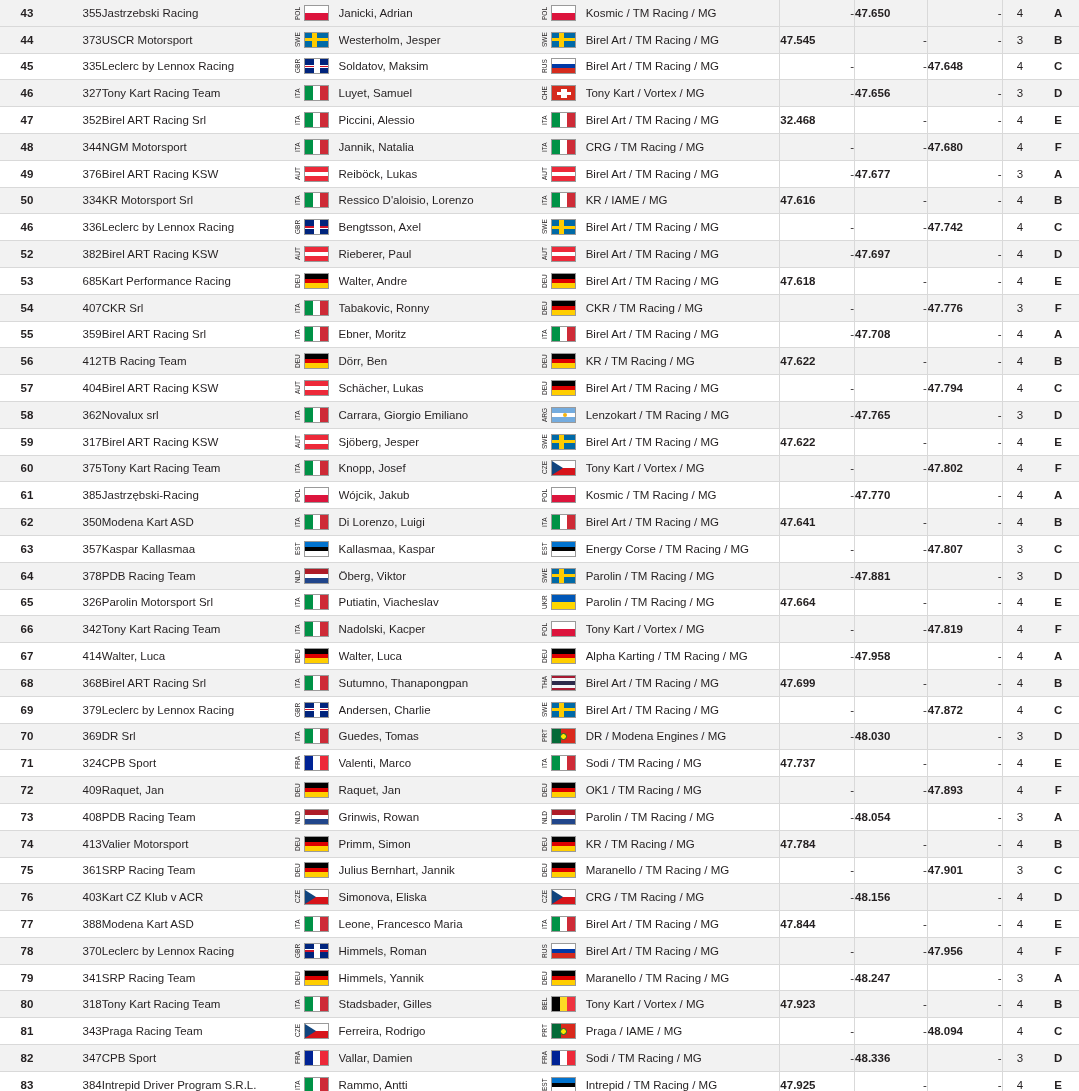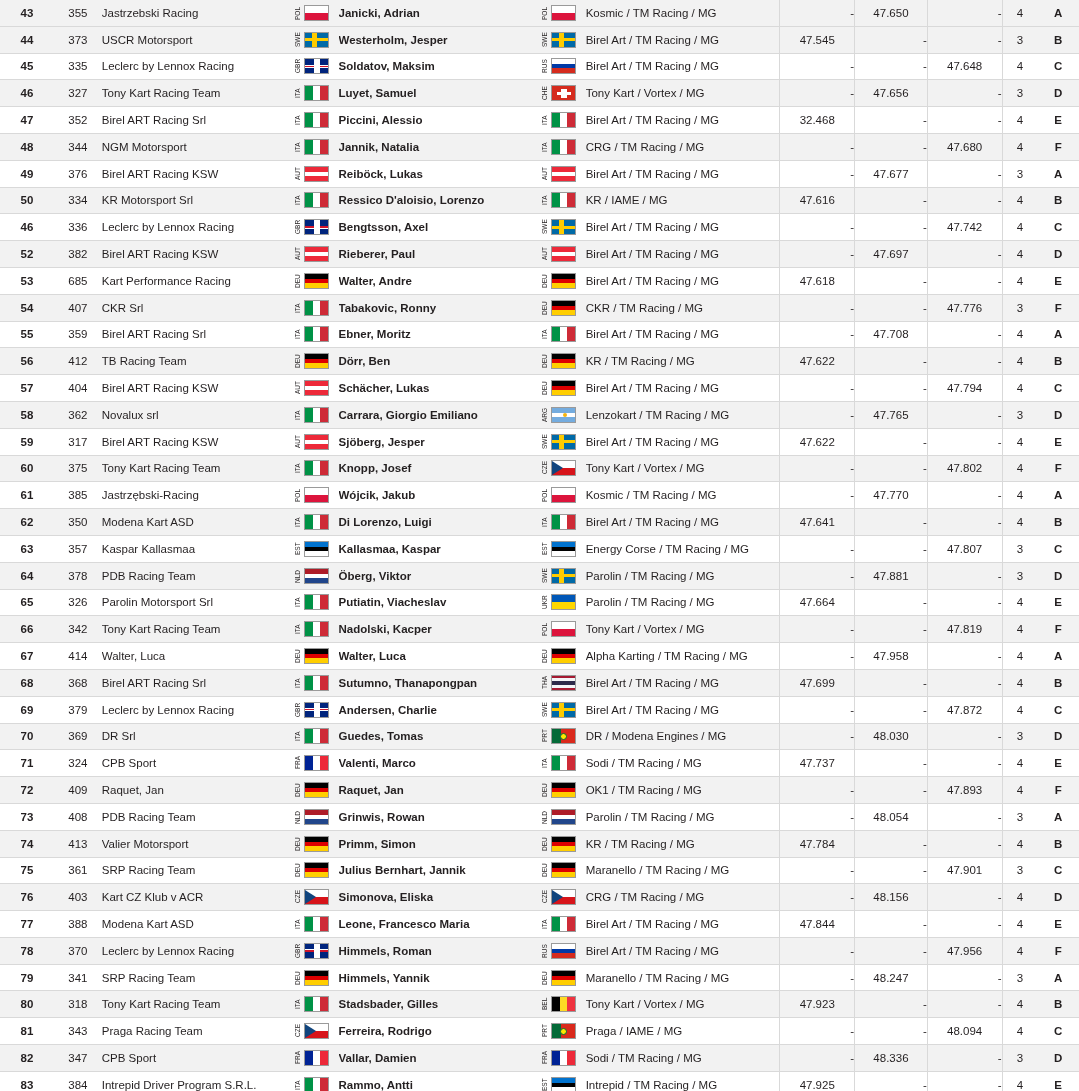--- a/index.html
+++ b/index.html
@@ -34,25 +34,25 @@
   .c-driver{width:193px;}
   .c-flag2{width:45px;}
   .c-kart{width:187px;}
   .c-t1{width:72px;}
   .c-t2{width:70px;}
   .c-t3{width:72px;}
   .c-laps{width:34px;}
   .c-grp{width:40px;}
 
   .cell-pos{ text-align:center; font-weight:bold; color:#231f20;}
-  .cell-num{ text-align:center; color:#231f20;}
+  .cell-num{ text-align:right; color:#231f20;}
   .cell-team{ padding-left:8px; color:#231f20;}
-  .cell-driver{ padding-left:8px; font-weight:bold; color:#231f20;}
+  .cell-driver{ padding-left:8px; font-weight:normal; color:#231f20;}
   .cell-kart{ padding-left:9px; color:#231f20;}
-  .cell-time{ text-align:center; padding-right:10px; font-weight:normal;}
+  .cell-time{ text-align:left; padding-right:10px; font-weight:bold;}
   .cell-dash{ text-align:right; padding-right:10px; color:#231f20; font-weight:normal;}
   .cell-laps{ text-align:center; color:#231f20;}
   .cell-grp{ text-align:center; font-weight:bold; color:#231f20;}
 
   
   .sep-left{ border-left:1px solid #d9d9d9; }
 
   
   .flagwrap{
     display:flex;

